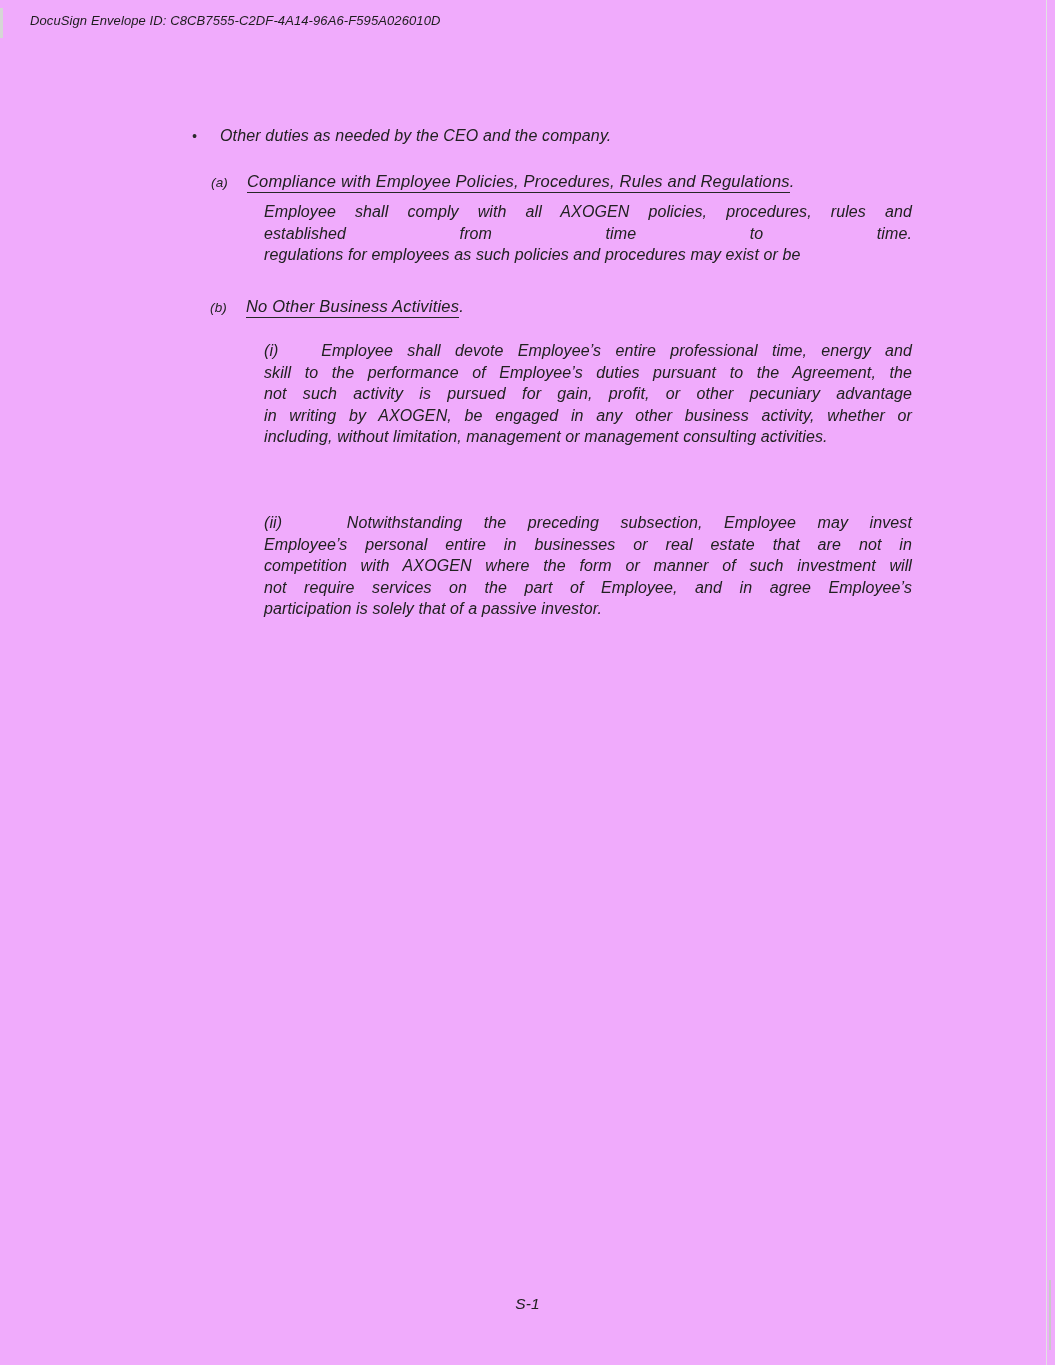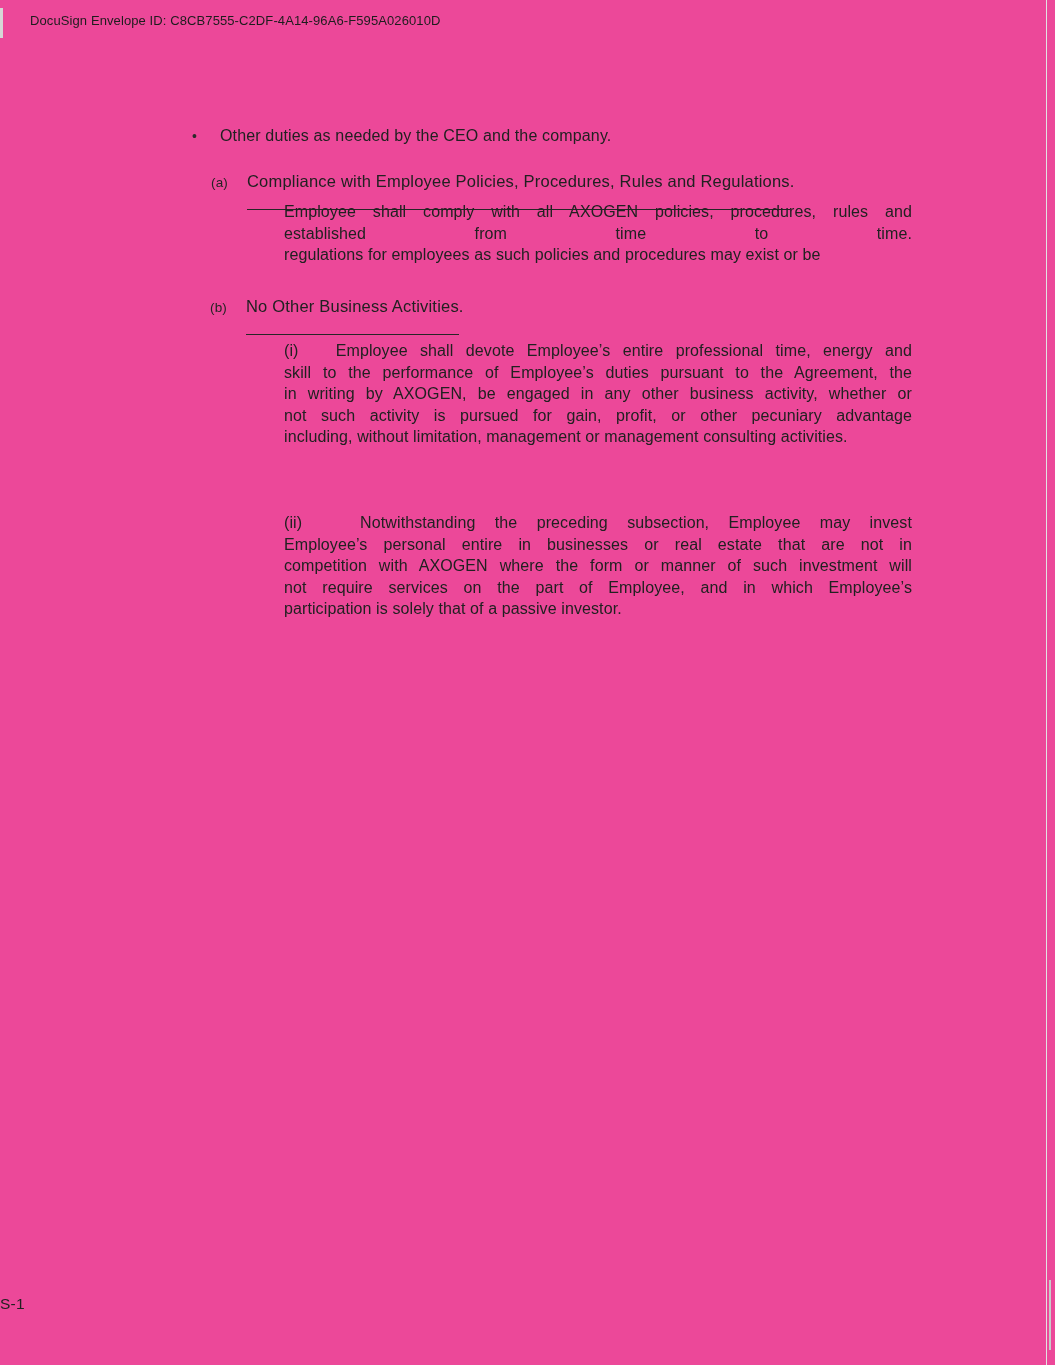--- a/index.html
+++ b/index.html
@@ -1,24 +1,25 @@
 <!DOCTYPE html>
 <html><head>
 <meta charset="utf-8">
 <title>Document</title>
 <style>
   html, body { margin: 0; padding: 0; background: #ffffff; }
   .page {
     position: relative;
     width: 1055px;
     height: 1365px;
-    background: #ec4899;
+    background: #f0abfc;
     font-family: "Liberation Sans", sans-serif;
     color: #212121;
     overflow: hidden;
+    font-style: italic;
   }
   .envelope-header {
     position: absolute;
     left: 30px;
     top: 13px;
     font-size: 13px;
     letter-spacing: 0.1px;
     color: #1d1d1d;
     line-height: 16px;
   }
@@ -49,42 +50,42 @@
   .sec-row-b { left: 210px; top: 296px; }
   .sec-label {
     width: 36px;
     flex: 0 0 36px;
     font-size: 13.5px;
     color: #242424;
   }
   .sec-heading { font-size: 16.5px; letter-spacing: 0.2px; }
   .sec-heading .underlined {
     border-bottom: 1.5px solid #262626;
-    padding-bottom: 19px;
+    padding-bottom: 2px;
   }
   .para {
     position: absolute;
     left: 264px;
     width: 648px;
     font-size: 16px;
     line-height: 21.5px;
     letter-spacing: 0.1px;
     color: #212121;
   }
   .para-a  { top: 201px; }
   .para-i  { top: 340px; }
   .para-ii { top: 512px; }
-  .jline { text-align: justify; text-align-last: justify; margin-left: 20px; }
+  .jline { text-align: justify; text-align-last: justify; }
   .jline:last-child { text-align-last: left; }
   .page-number {
     position: absolute;
     left: 0;
     top: 1295px;
     width: 100%;
-    text-align: left;
+    text-align: center;
     font-size: 15.5px;
     letter-spacing: 0.2px;
   }
   
   .scan-edge-right {
     position: absolute;
     left: 1046px; top: 0;
     width: 1px; height: 1365px;
     background: #e2e2e2;
   }
@@ -129,30 +130,30 @@
   <div class="sec-row sec-row-b">
     <span class="sec-label">(b)</span>
     <span class="sec-heading">
       <span class="underlined">No Other Business Activities</span><span>.</span>
     </span>
   </div>
 
   <div class="para para-i">
       <div class="jline">(i)&nbsp;&nbsp;&nbsp;Employee shall devote Employee’s entire professional time, energy and</div>
       <div class="jline">skill to the performance of Employee’s duties pursuant to the Agreement, the</div>
+      <div class="jline">not such activity is pursued for gain, profit, or other pecuniary advantage</div>
       <div class="jline">in writing by AXOGEN, be engaged in any other business activity, whether or</div>
-      <div class="jline">not such activity is pursued for gain, profit, or other pecuniary advantage</div>
       <div class="jline">including, without limitation, management or management consulting activities.</div>
     </div>
 
   <div class="para para-ii">
       <div class="jline">(ii)&nbsp;&nbsp;&nbsp;Notwithstanding the preceding subsection, Employee may invest</div>
       <div class="jline">Employee’s personal entire in businesses or real estate that are not in</div>
       <div class="jline">competition with AXOGEN where the form or manner of such investment will</div>
-      <div class="jline">not require services on the part of Employee, and in which Employee’s</div>
+      <div class="jline">not require services on the part of Employee, and in agree Employee’s</div>
       <div class="jline">participation is solely that of a passive investor.</div>
     </div>
 
   <div class="page-number">S-1</div>
 
   <div class="scan-edge-right"></div>
   <div class="scan-mark-right-bottom"></div>
   <div class="scan-mark-left-top"></div>
 
 </div>

